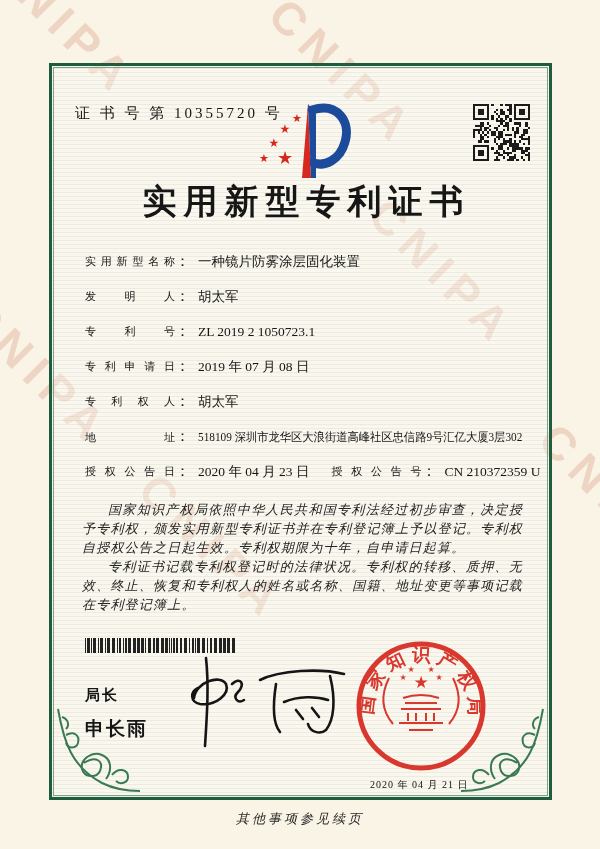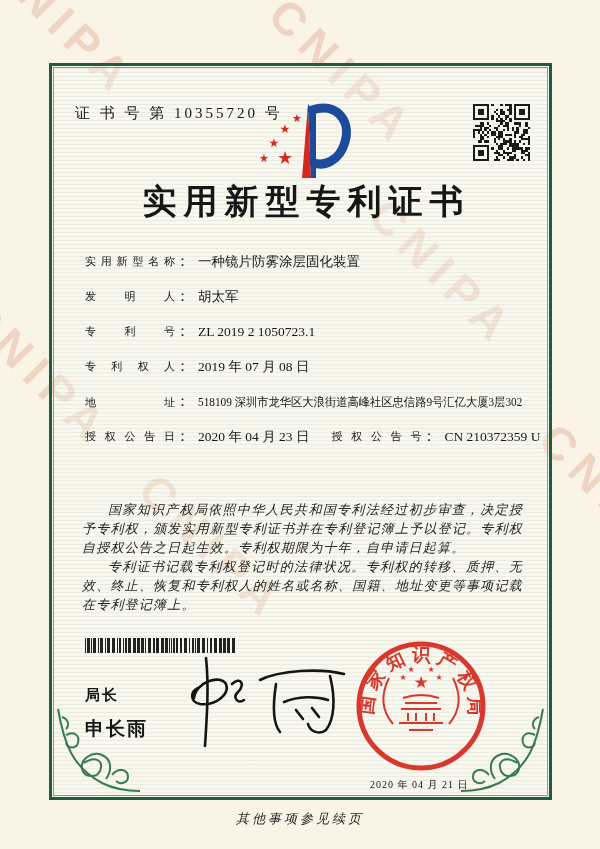--- a/index.html
+++ b/index.html
@@ -395,21 +395,24 @@
       <div class="row">
         <span class="lbl">实用新型名称</span><span class="colon">：</span><span class="val">一种镜片防雾涂层固化装置</span>
       </div>
       <div class="row">
         <span class="lbl">发明人</span><span class="colon">：</span><span class="val">胡太军</span>
       </div>
       <div class="row">
         <span class="lbl">专利号</span><span class="colon">：</span><span class="val">ZL 2019 2 1050723.1</span>
       </div>
       <div class="row">
-        <span class="lbl">专利权人</span><span class="colon">：</span><span class="val">2019 年 07 月 08 日</span>
+        <span class="lbl">专利申请日</span><span class="colon">：</span><span class="val">2019 年 07 月 08 日</span>
+      </div>
+      <div class="row">
+        <span class="lbl">专利权人</span><span class="colon">：</span><span class="val">胡太军</span>
       </div>
       <div class="row">
         <span class="lbl">地址</span><span class="colon">：</span><span class="val addr">518109 深圳市龙华区大浪街道高峰社区忠信路9号汇亿大厦3层302</span>
       </div>
       <div class="row">
         <span class="lbl">授权公告日</span><span class="colon">：</span><span class="val">2020 年 04 月 23 日</span><span class="lbl pair2">授权公告号</span><span class="colon">：</span><span class="val">CN 210372359 U</span>
       </div>
     </div>
 
     <div class="legal">

